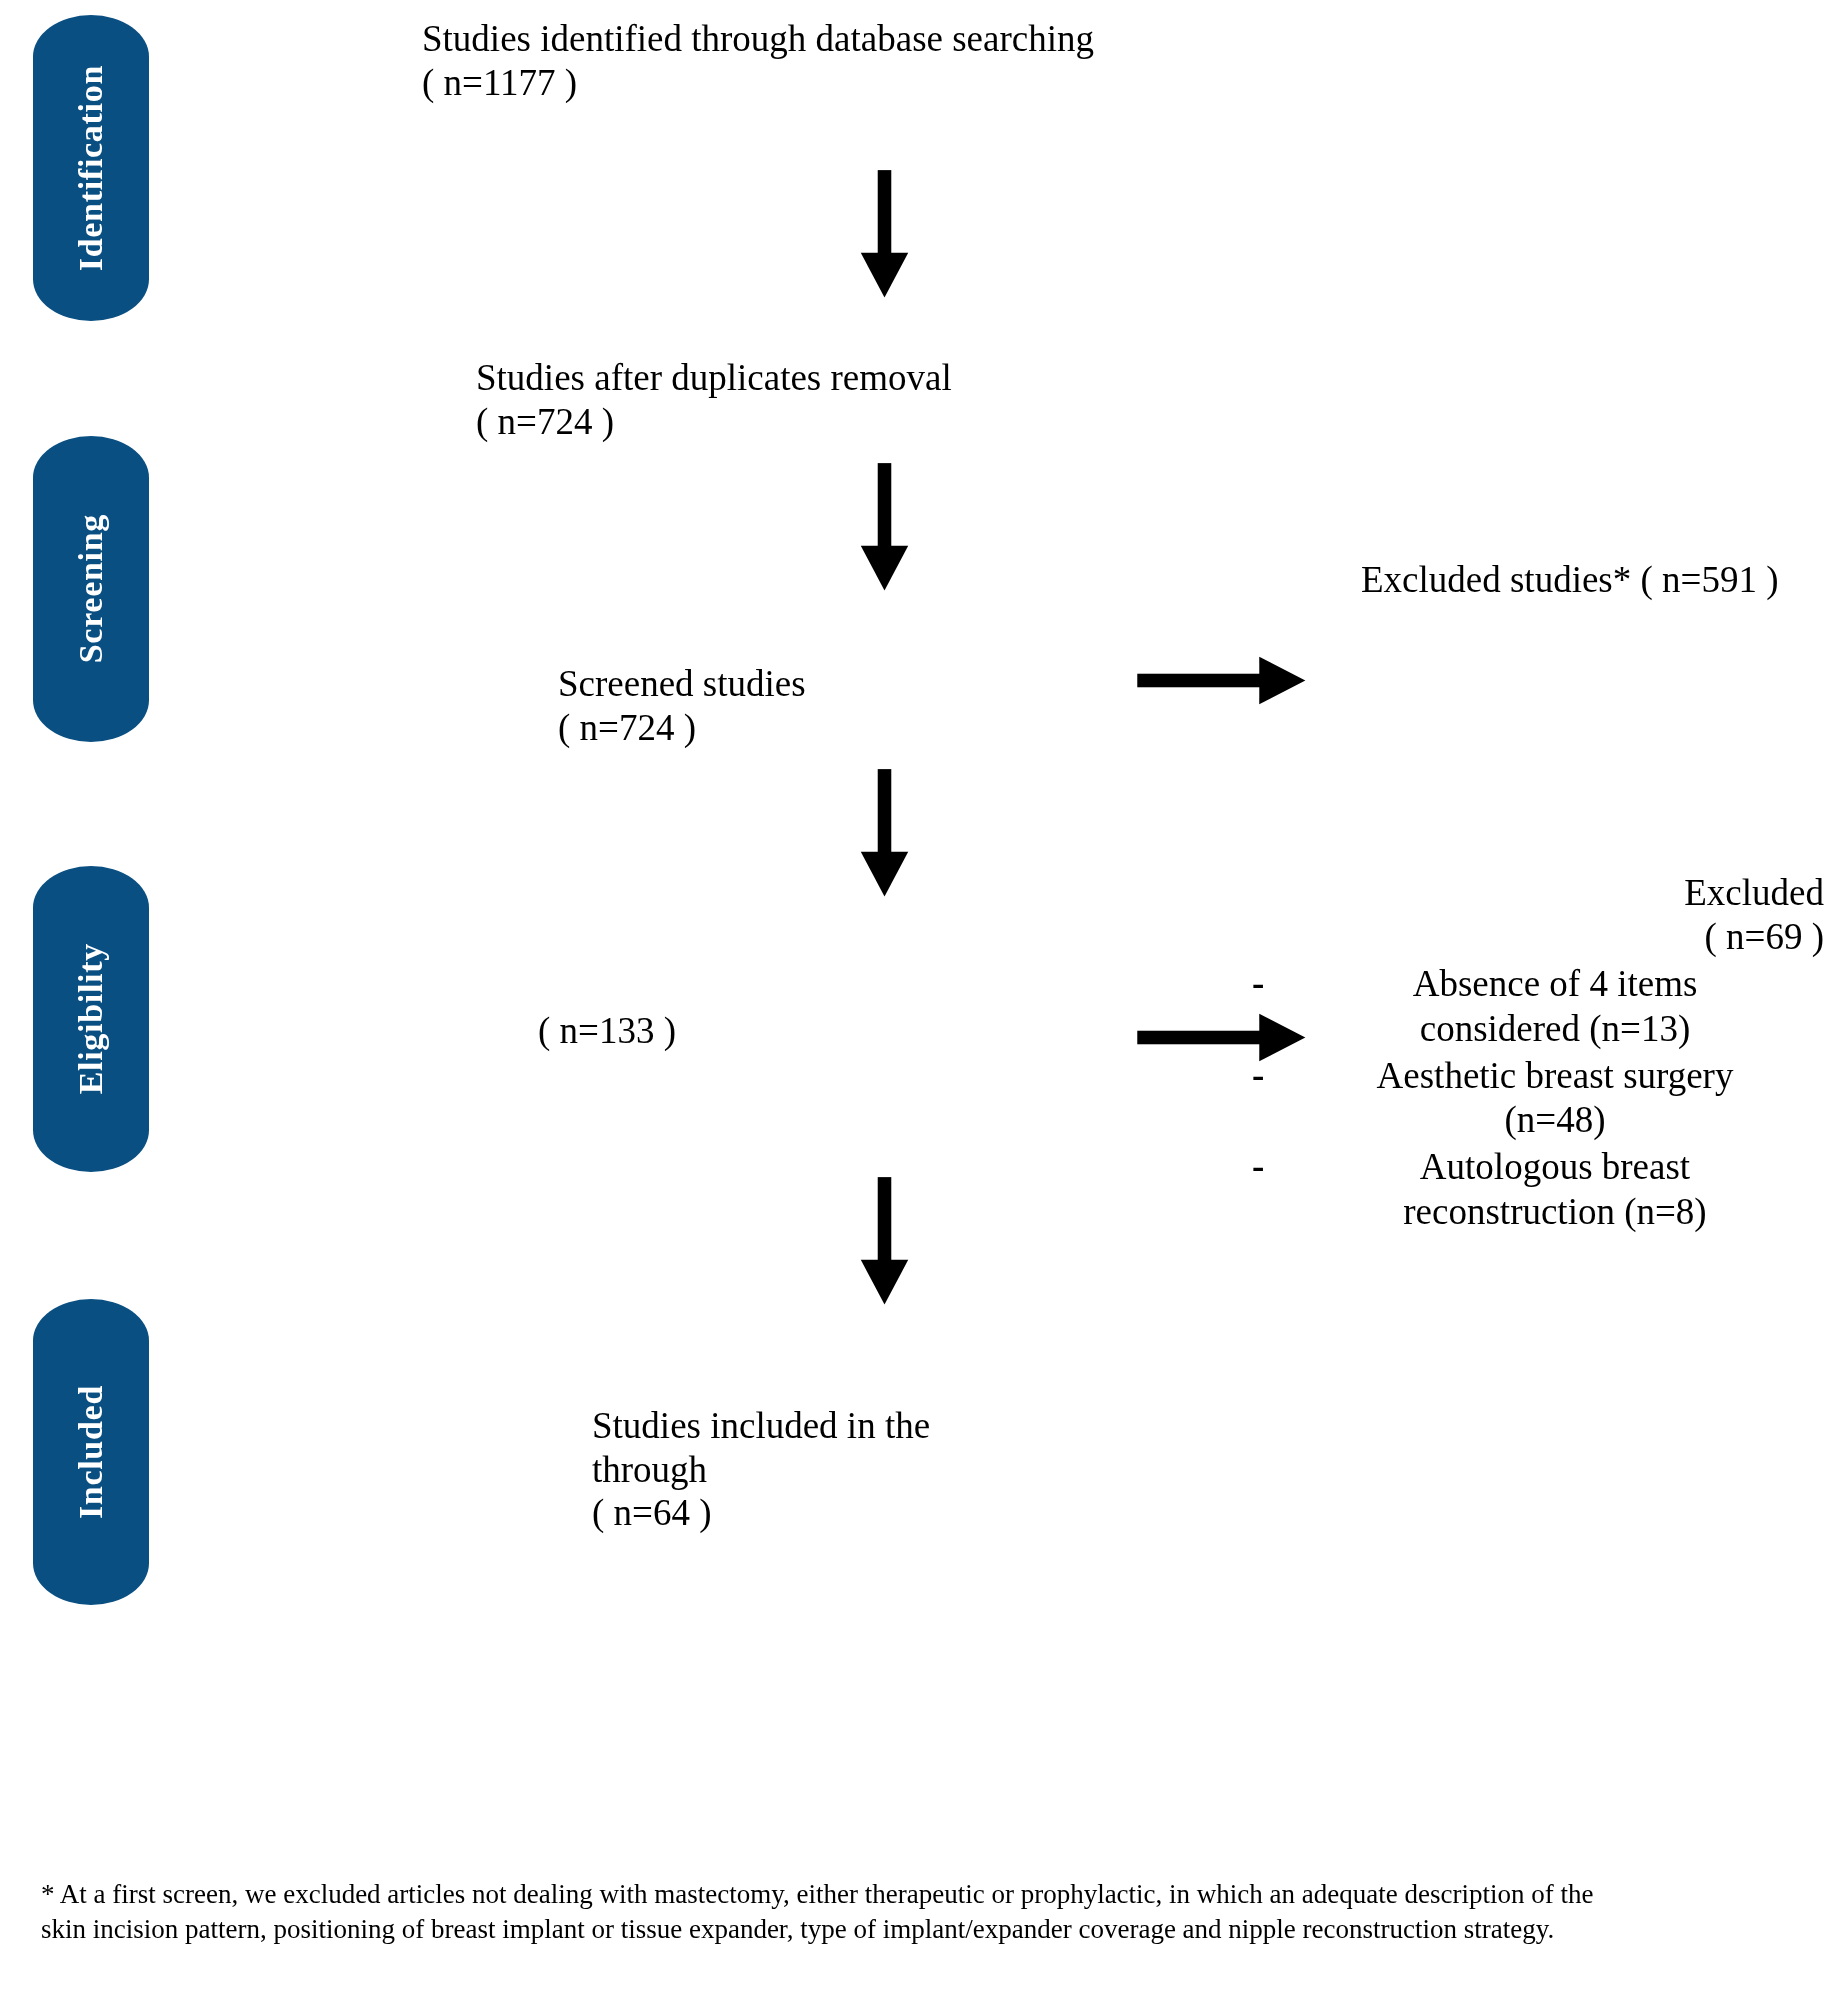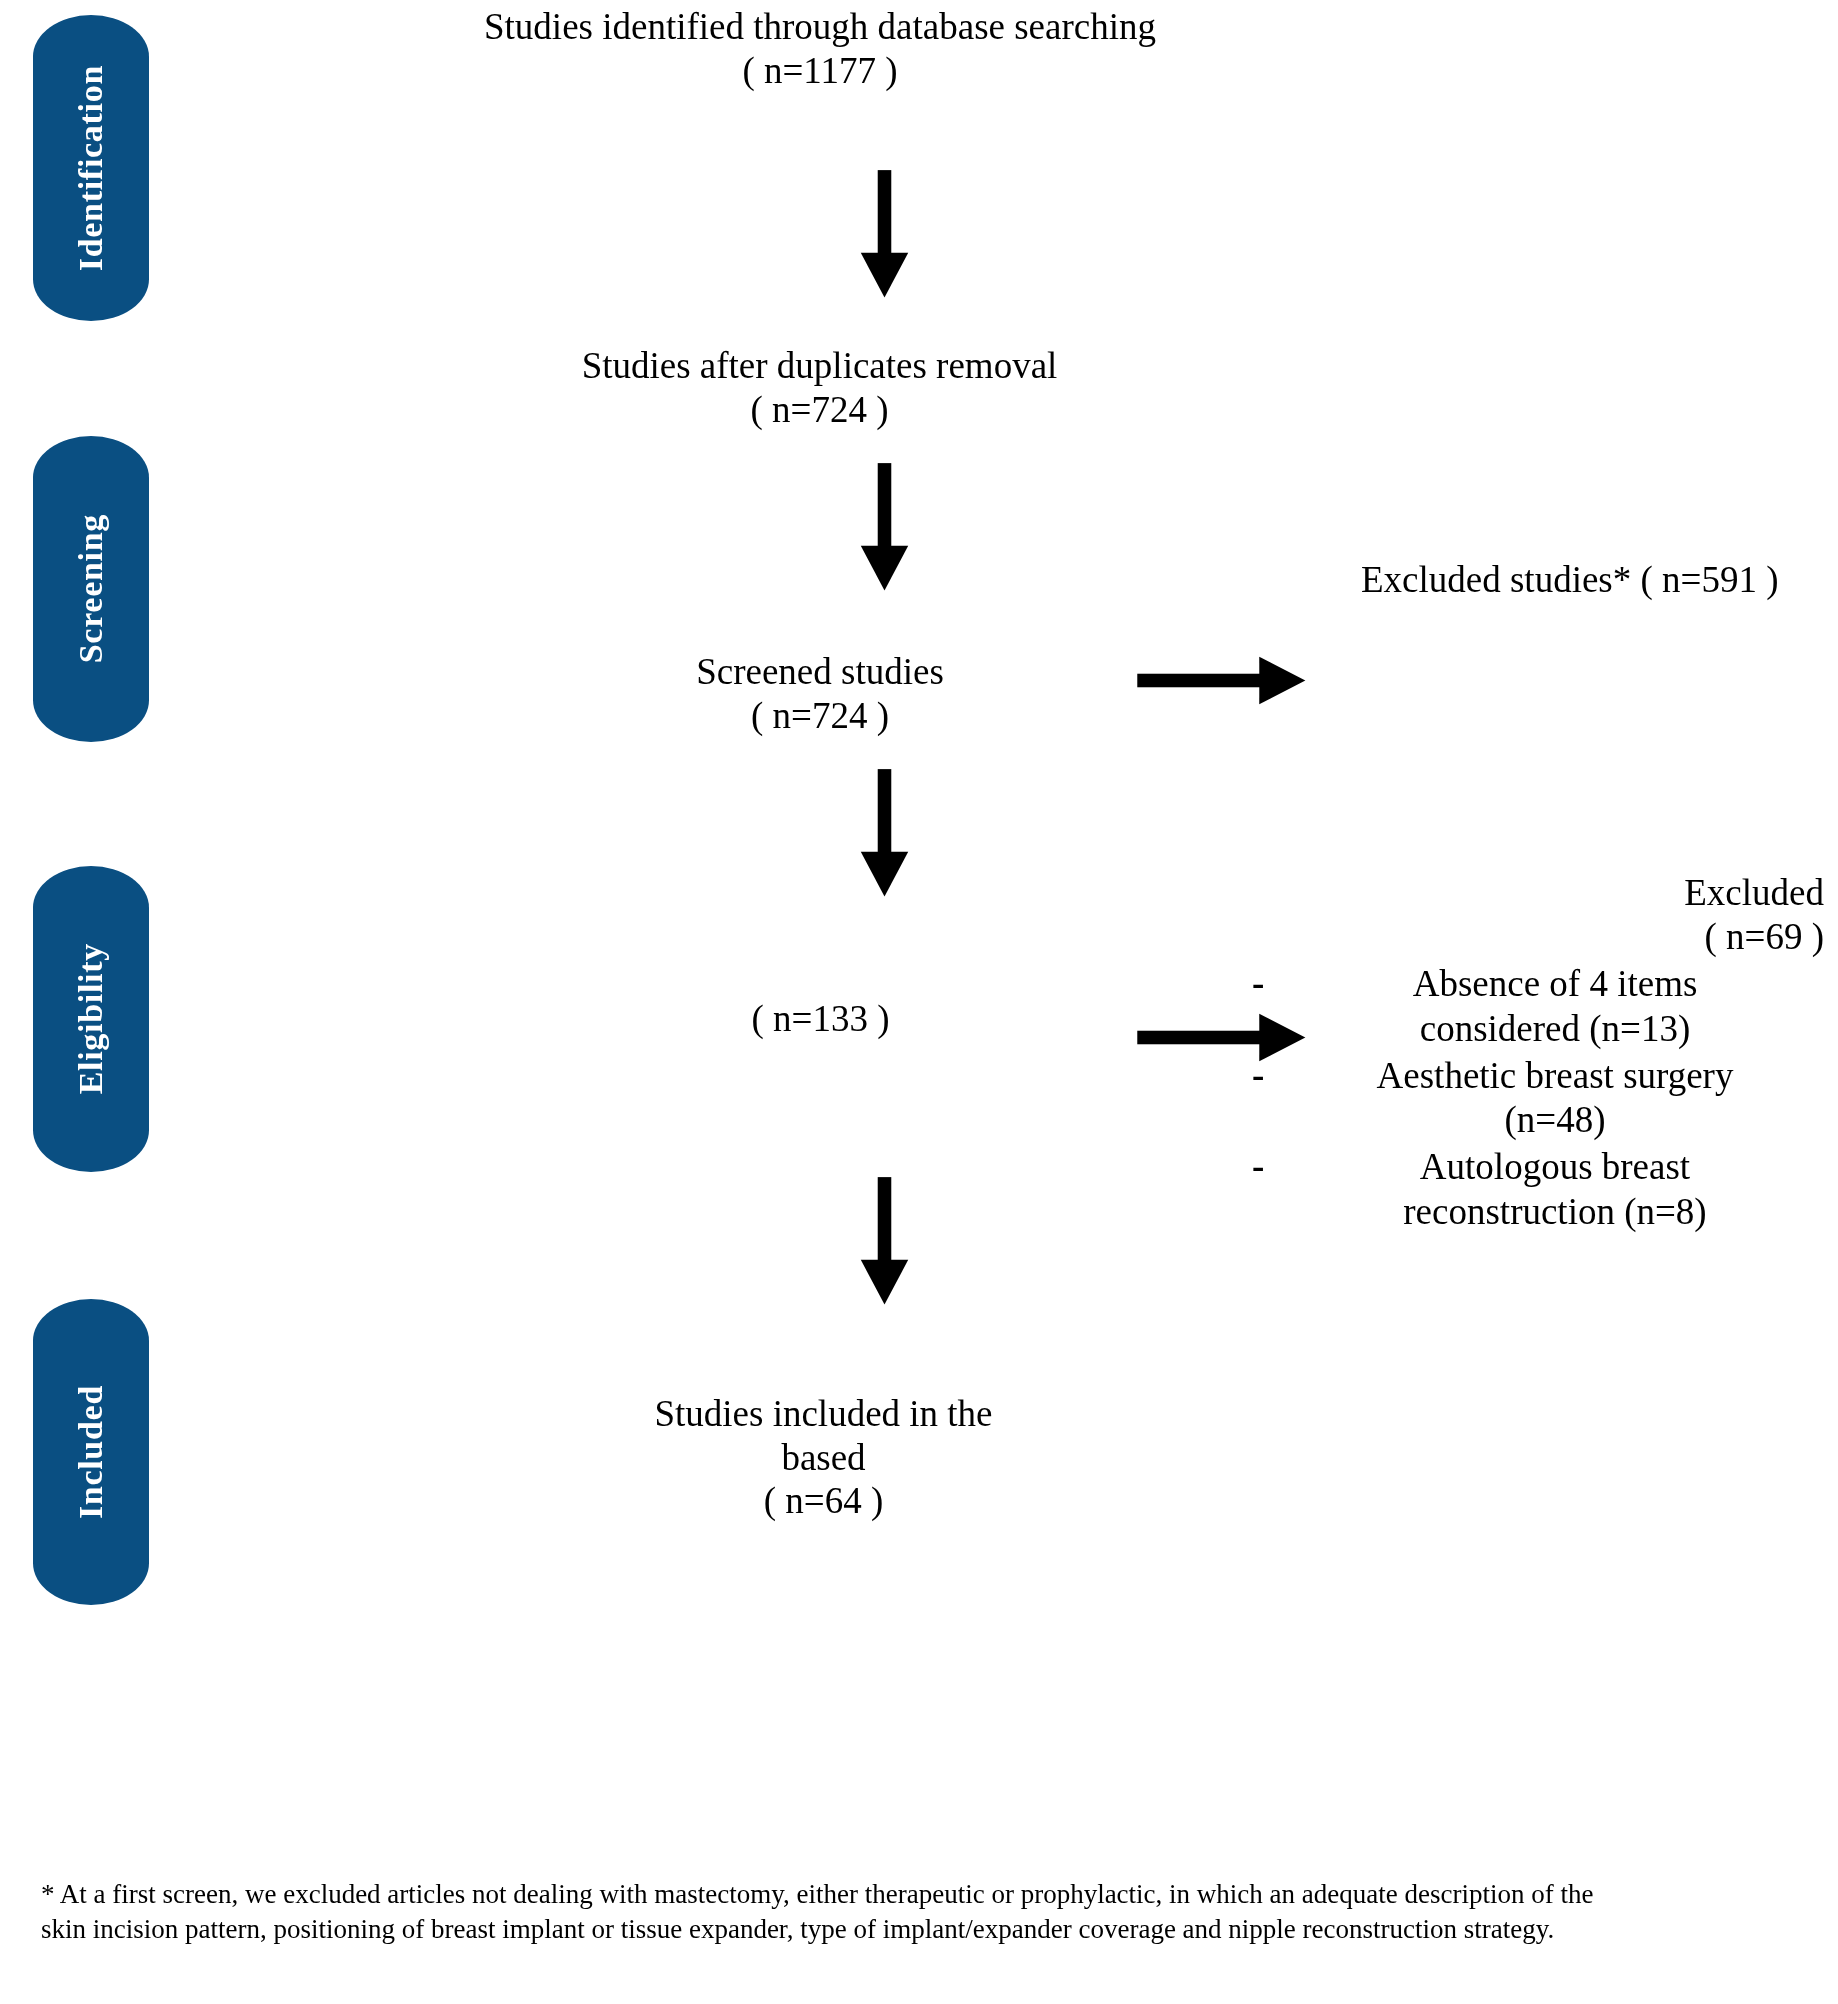--- a/index.html
+++ b/index.html
@@ -42,24 +42,25 @@
   }
 
   #pill-identification { left: 33px;  top: 15px;   width: 116px; height: 306px; }
   #pill-screening      { left: 33px;  top: 436px;  width: 116px; height: 306px; }
   #pill-eligibility    { left: 33px;  top: 866px; width: 116px; height: 306px; }
   #pill-included       { left: 33px;  top: 1299px; width: 116px; height: 306px; }
 
   
   .flow-node {
     position: absolute;
-    text-align: center;
+    text-align: left;
     font-size: 37px;
     line-height: 1.18;
     color: #000;
+    margin-top: 12px;
   }
   .flow-node .node-count {
     display: block;
   }
 
   #node-identified { left: 422px;  top: 5.4px;    width: 796px; }
   #node-duplicates { left: 476px;  top: 344px;  width: 687px; }
   #node-screened   { left: 558px;  top: 650px;  width: 524px;  }
   #node-fulltext   { left: 538px;  top: 997px; width: 565px;  }
   #node-included   { left: 592px;  top: 1392px; width: 463px;  }
@@ -233,21 +234,21 @@
 
   <div class="arrow-down" id="arrow-d4">
     <svg width="61" height="129" viewBox="0 0 90 190" aria-hidden="true">
       <rect x="35" y="0" width="20" height="125" fill="#000000"></rect>
       <polygon points="10,122 80,122 45,188" fill="#000000"></polygon>
     </svg>
   </div>
 
   <div class="flow-node" id="node-included">
     <span>Studies included in the</span><br>
-    <span>based</span>
+    <span>through</span>
     <span class="node-count">( n=64 )</span>
   </div>
 
   <div id="footnote">
     <span class="fn-line">* At a first screen, we excluded articles not dealing with mastectomy, either therapeutic or prophylactic, in which an adequate description of the</span>
     <span class="fn-line">skin incision pattern, positioning of breast implant or tissue expander, type of implant/expander coverage and nipple reconstruction strategy.</span>
   </div>
 
 </div>
 

